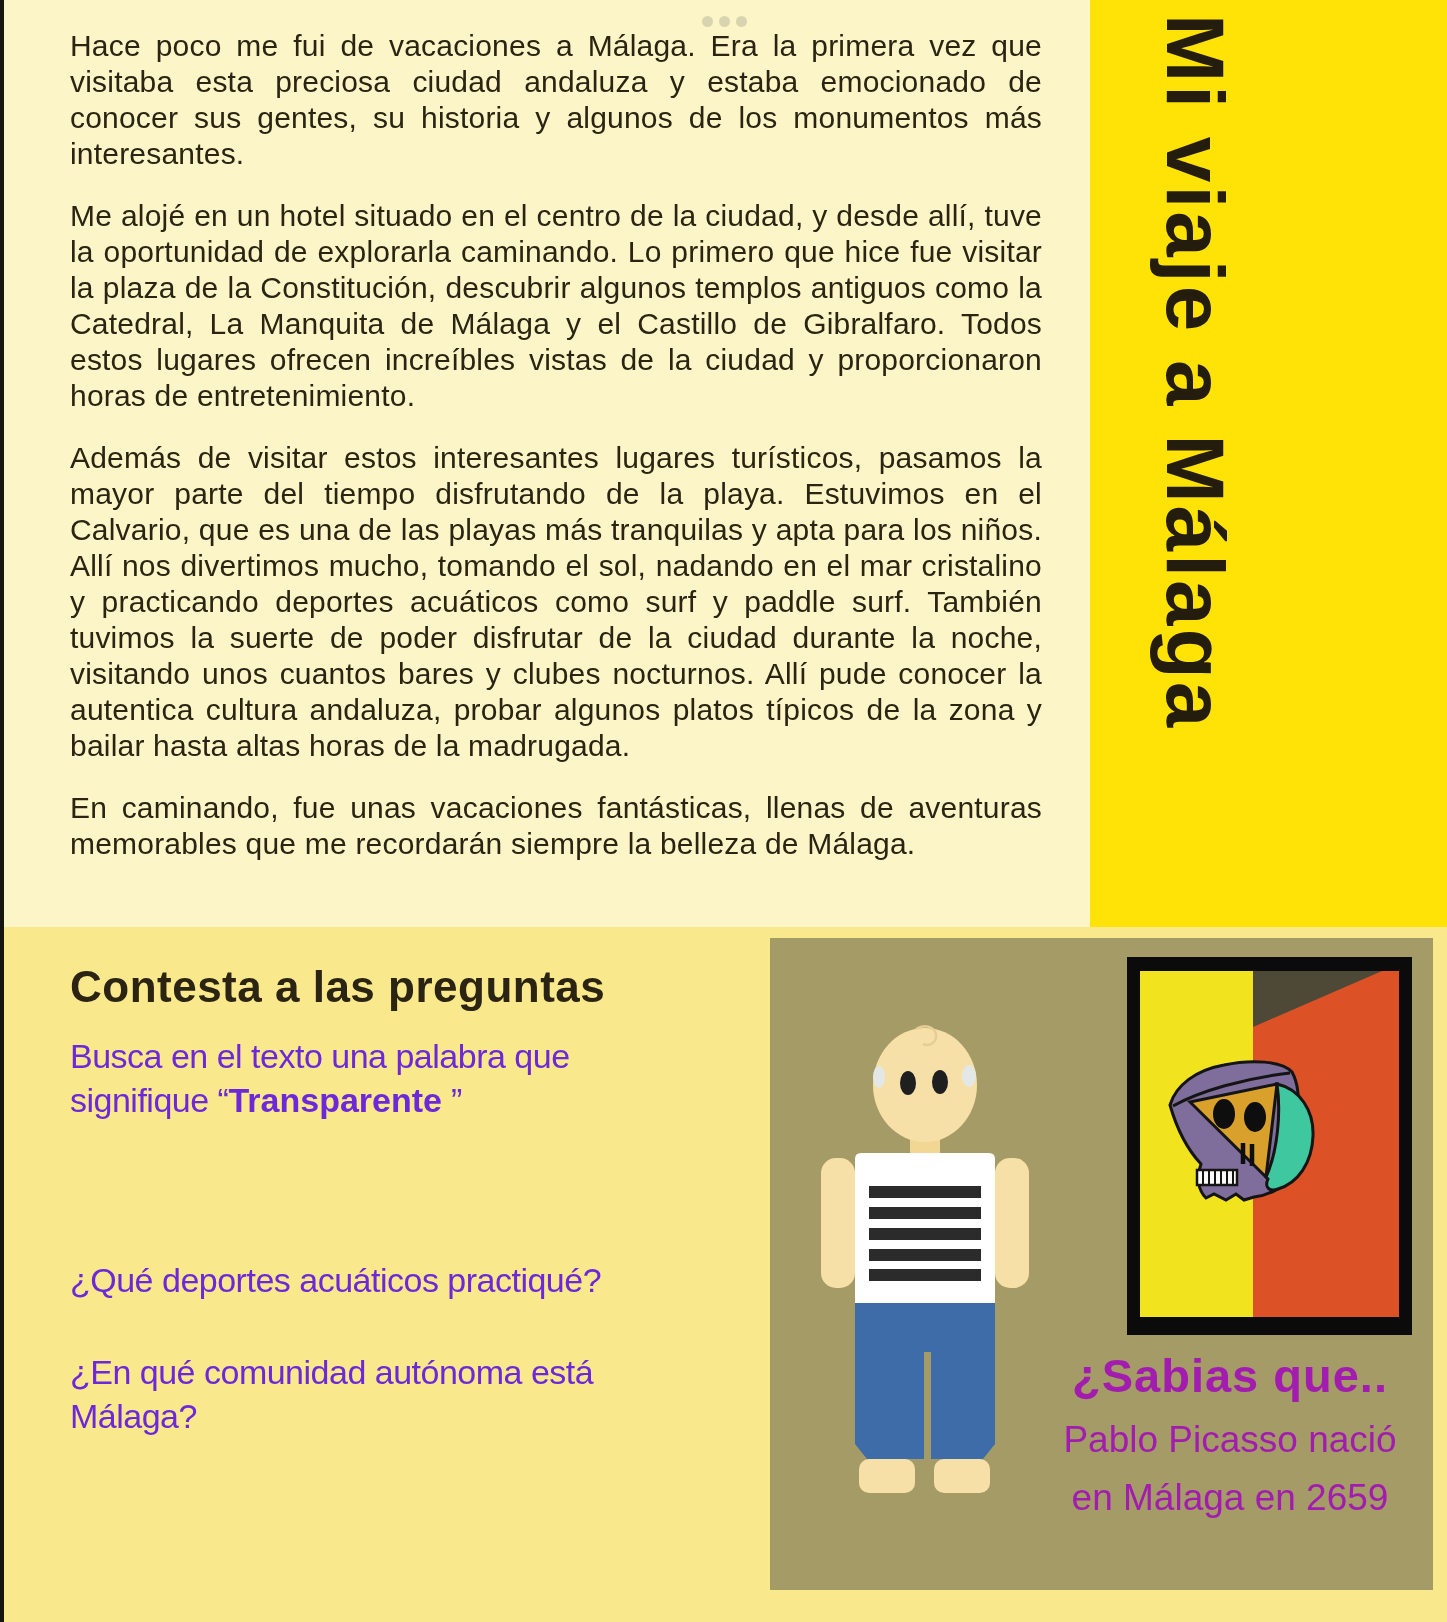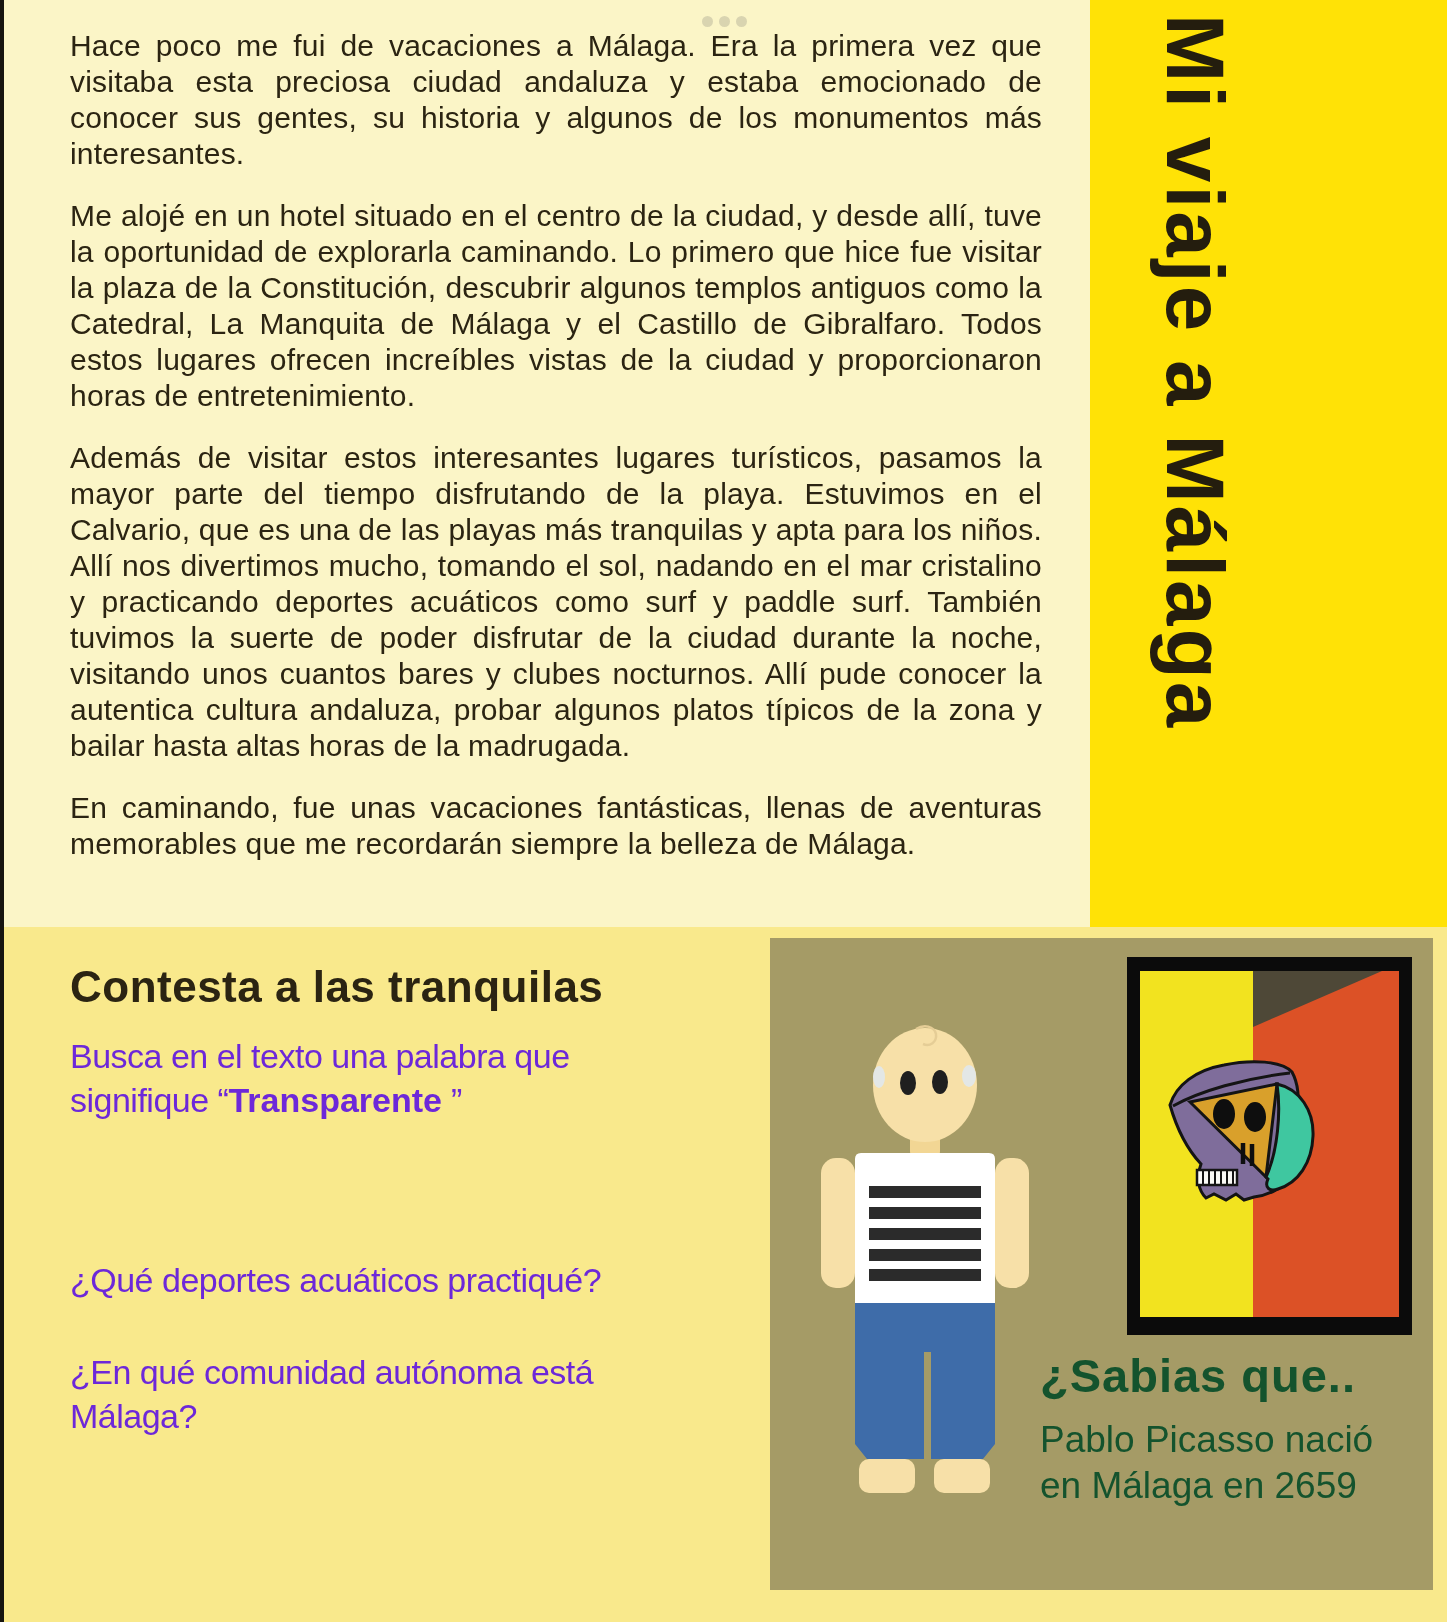--- a/index.html
+++ b/index.html
@@ -65,27 +65,27 @@
   }
   .painting-frame{
     position:absolute;left:1127px;top:957px;width:285px;height:378px;
     background:#0B0B0B;
   }
   .painting-inner{
     position:absolute;left:13px;top:14px;width:259px;height:346px;
   }
   .fact-text{
     position:absolute;left:1040px;top:1348px;width:380px;
-    text-align:left;color:#14532d;
+    text-align:center;color:#a21caf;
   }
   .fact-heading{
     font-size:47px;font-weight:bold;letter-spacing:1px;margin:0 0 14px 0;
   }
   .fact-line{
-    font-size:37px;line-height:46px;margin:0;
+    font-size:37px;line-height:46px;margin:12px;
   }
 </style>
 </head>
 <body>
 
 <div class="page">
 
   <div class="left-edge"></div>
 
   <div class="top-section">
@@ -98,21 +98,21 @@
       <p>Hace poco me fui de vacaciones a Málaga. Era la primera vez que visitaba esta preciosa ciudad andaluza y estaba emocionado de conocer sus gentes, su historia y algunos de los monumentos más interesantes.</p>
       <p>Me alojé en un hotel situado en el centro de la ciudad, y desde allí, tuve la oportunidad de explorarla caminando. Lo primero que hice fue visitar la plaza de la Constitución, descubrir algunos templos antiguos como la Catedral, La Manquita de Málaga y el Castillo de Gibralfaro. Todos estos lugares ofrecen increíbles vistas de la ciudad y proporcionaron horas de entretenimiento.</p>
       <p>Además de visitar estos interesantes lugares turísticos, pasamos la mayor parte del tiempo disfrutando de la playa. Estuvimos en el Calvario, que es una de las playas más tranquilas y apta para los niños. Allí nos divertimos mucho, tomando el sol, nadando en el mar cristalino y practicando deportes acuáticos como surf y paddle surf. También tuvimos la suerte de poder disfrutar de la ciudad durante la noche, visitando unos cuantos bares y clubes nocturnos. Allí pude conocer la autentica cultura andaluza, probar algunos platos típicos de la zona y bailar hasta altas horas de la madrugada.</p>
       <p>En caminando, fue unas vacaciones fantásticas, llenas de aventuras memorables que me recordarán siempre la belleza de Málaga.</p>
     </div>
   </div>
 
   <div class="sidebar"></div>
   <div class="sidebar-title">Mi viaje a Málaga</div>
 
-  <div class="questions-heading">Contesta a las tranquilas</div>
+  <div class="questions-heading">Contesta a las preguntas</div>
 
   <div class="question q1"><span>Busca en el texto una palabra que signifique “</span><span class="q-bold">Transparente</span><span> ”</span></div>
   <div class="question q3">¿Qué deportes acuáticos practiqué?</div>
   <div class="question q4">¿En qué comunidad autónoma está Málaga?</div>
 
   <div class="olive-panel"></div>
 
   <svg class="figure-svg" viewBox="800 1010 250 500" aria-hidden="true">
 
     <rect x="821" y="1158" width="34" height="130" rx="15" fill="#F7E0A8"></rect>

